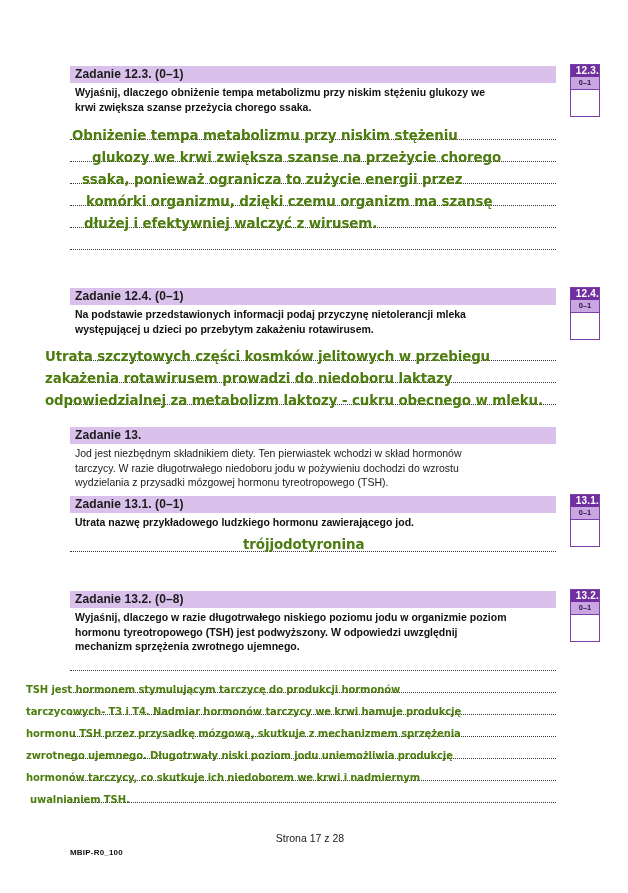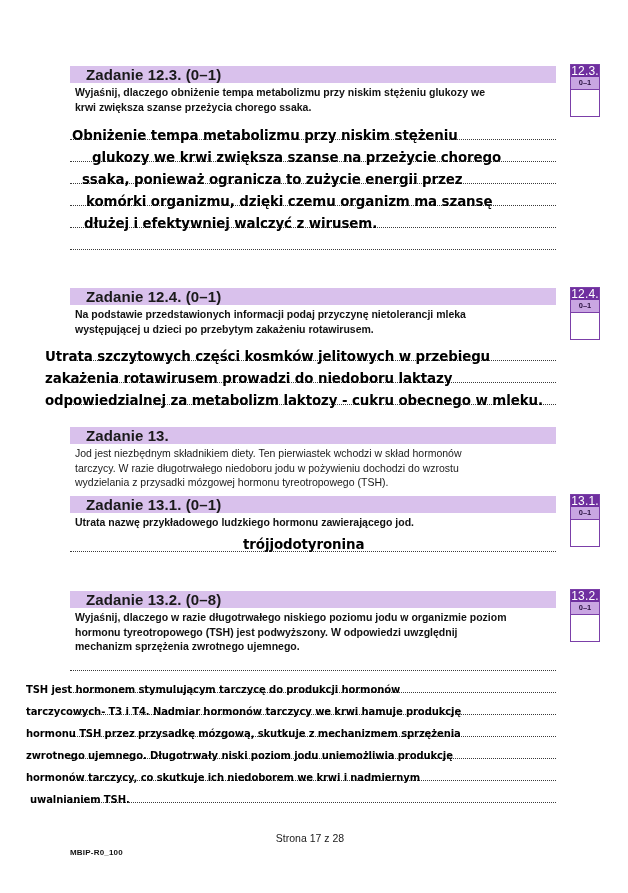--- a/index.html
+++ b/index.html
@@ -25,24 +25,24 @@
 
   
   .task {
     position: absolute;
     left: 70px;
     width: 486px;
   }
 
   .task-header {
     background: #d9c1ec;
-    font-size: 15px;
+    font-size: 12px;
     font-weight: bold;
     color: #1a1a1a;
-    padding: 2px 0 2px 16px;
+    padding: 2px 0 2px 5px;
     letter-spacing: 0.1px;
     line-height: 13px;
   }
 
   .task-body {
     font-size: 10.5px;
     font-weight: bold;
     color: #111111;
     line-height: 14.5px;
     padding: 2px 0 0 5px;
@@ -58,23 +58,23 @@
   .score-box {
     position: absolute;
     width: 30px;
     border: 1px solid #7b3fa8;
     box-sizing: border-box;
     background: #ffffff;
   }
   .score-num {
     background: #6f2f9f;
     color: #ffffff;
-    font-size: 12px;
-    font-weight: normal;
-    text-align: center;
+    font-size: 10px;
+    font-weight: bold;
+    text-align: right;
     line-height: 12px;
     height: 12px;
     letter-spacing: 0.2px;
   }
   .score-range {
     background: #c9a6e2;
     color: #2a1140;
     font-size: 7.5px;
     font-weight: bold;
     text-align: center;
@@ -92,21 +92,21 @@
     position: absolute;
     left: 70px;
     width: 486px;
     border-bottom: 1px dotted #3a3a3a;
     height: 0;
   }
 
   
   .hand {
     position: absolute;
-    color: #000000;
+    color: #4d7c0f;
     font-family: "DejaVu Sans", sans-serif;
     font-weight: bold;
     font-size: 13.4px;
     line-height: 22.5px;
     white-space: nowrap;
     letter-spacing: -0.1px;
   }
   .hand.small {
     font-size: 10px;
   }

